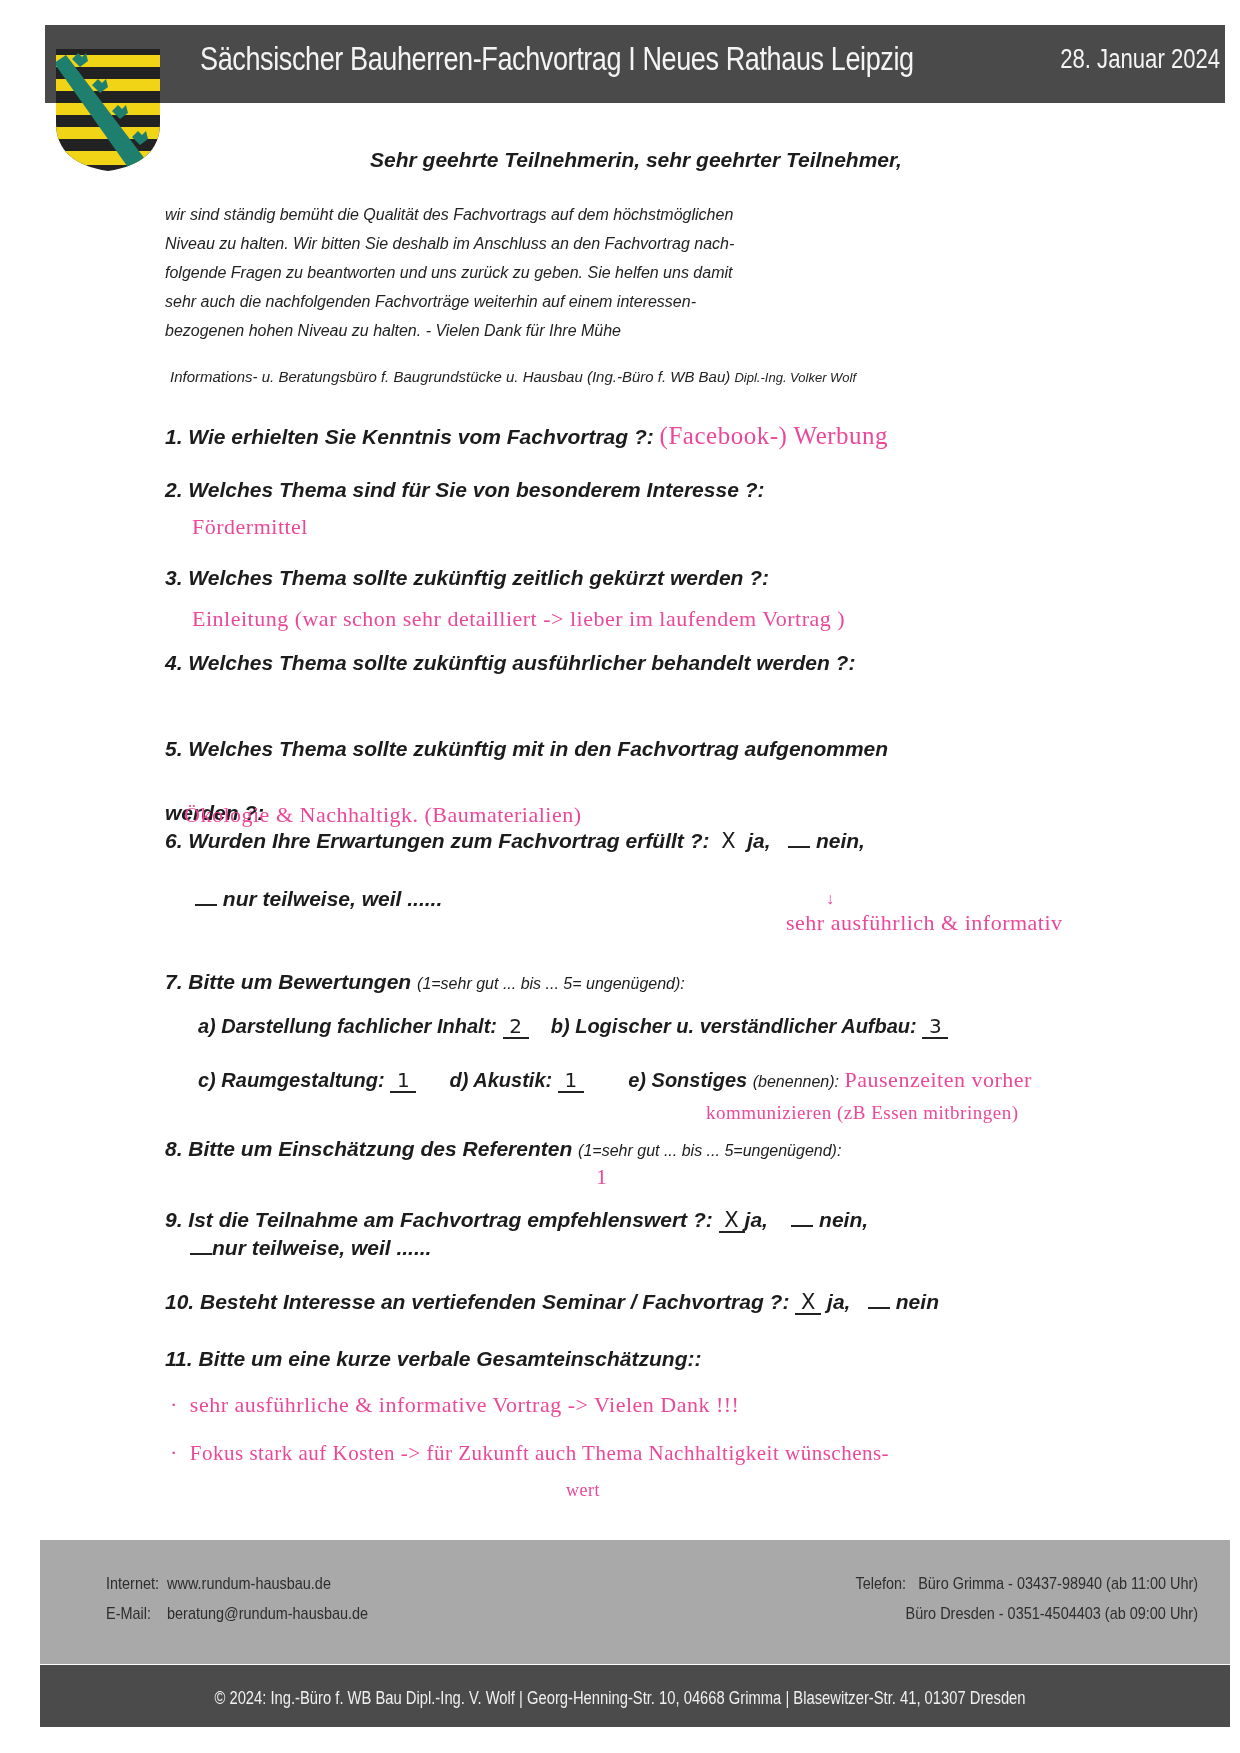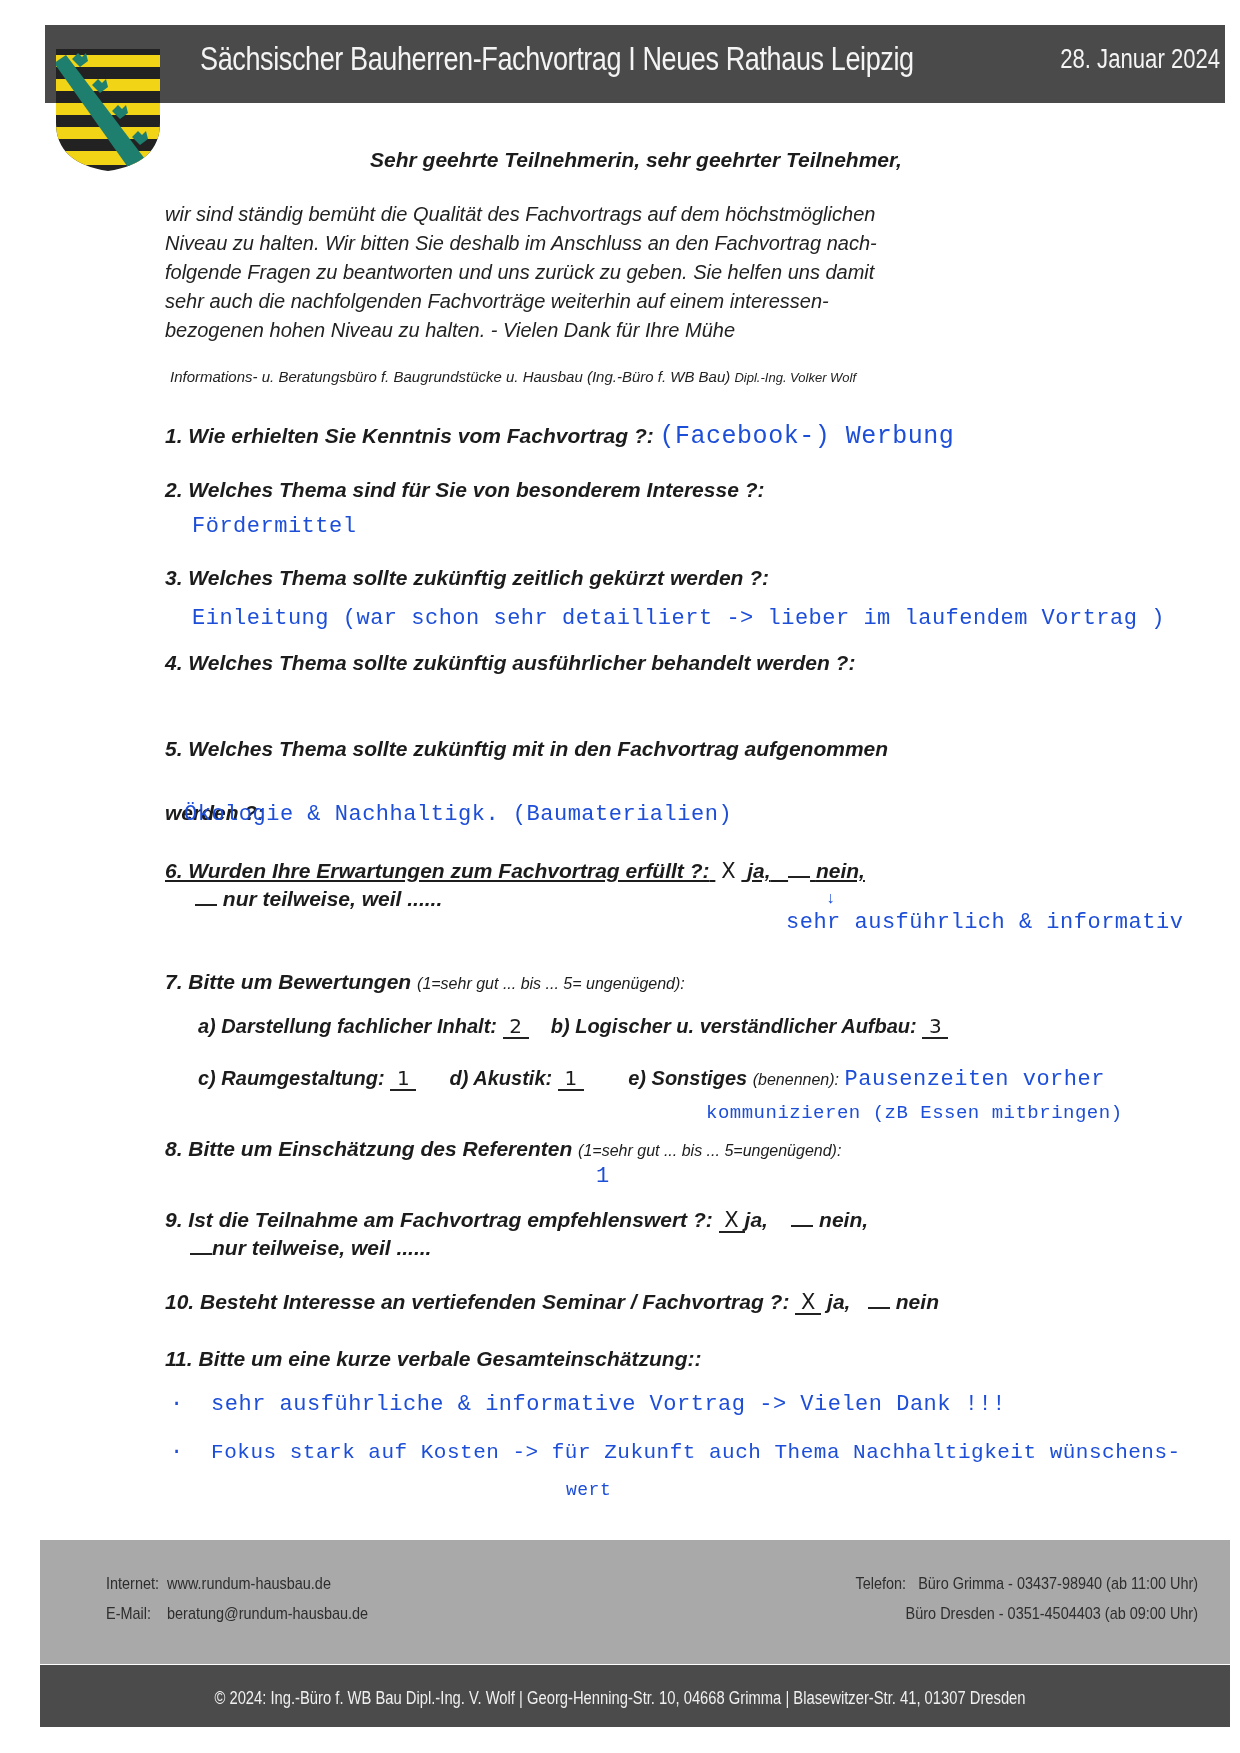--- a/index.html
+++ b/index.html
@@ -19,30 +19,30 @@
   .header-date {
     right: 20px; top: 44px; font-size: 27px; color: #f4f4f4; transform: scaleX(0.82); transform-origin: right center;
     white-space: nowrap;
   }
   .coat { left: 52px; top: 45px; width: 112px; height: 128px; }
   .greeting {
     left: 0; width: 1240px; top: 148px; text-align: center; font-size: 21px; font-weight: bold; font-style: italic;
     padding-left: 16px;
   }
   .intro {
-    left: 165px; top: 200px; width: 900px; font-size: 20px; font-style: italic; line-height: 29px; color: #222;
+    left: 165px; top: 200px; width: 900px; font-size: 16px; font-style: italic; line-height: 29px; color: #222;
   }
   .info-line {
     left: 170px; top: 368px; font-size: 15px; font-style: italic; color: #222; white-space: nowrap;
   }
   .info-line .small { font-size: 13px; text-align: center; }
   .q { font-size: 21px; font-weight: bold; font-style: italic; white-space: nowrap; color: #1c1c1c; }
   .q .light { font-weight: normal; font-size: 16px; font-style: italic; }
   .hw {
-    font-family: Liberation Mono, monospace; font-size: 22px; color: #1d4ed8; white-space: nowrap;
+    font-family: Liberation Serif, serif; font-size: 22px; color: #ec4899; white-space: nowrap;
     font-weight: normal; font-style: normal; letter-spacing: 0.5px;
   }
   .mark { display: inline-block; min-width: 26px; text-align: center; border-bottom: 2px solid #222; line-height: 22px; font-family: "DejaVu Sans", sans-serif; font-weight: normal; font-style: normal; }
   .blank { display: inline-block; width: 22px; border-bottom: 2px solid #222; height: 18px; vertical-align: baseline; }
   .footer-gray { left: 40px; top: 1540px; width: 1190px; height: 124px; background: #a9a9a9; }
   .footer-dark { left: 40px; top: 1665px; width: 1190px; height: 62px; background: #4b4b4b; }
   .ftxt { font-size: 17px; color: #2e2e2e; white-space: nowrap; transform: scaleX(0.85); transform-origin: left center; }
   .ftxt-r { font-size: 17px; color: #2e2e2e; white-space: nowrap; transform: scaleX(0.85); transform-origin: right center; }
   .copyright {
     left: 0; width: 1240px; top: 1688px; text-align: center; font-size: 18px; color: #f0f0f0; white-space: nowrap;
@@ -102,21 +102,21 @@
 <div class="abs q" style="left:165px; top:566px;">3. Welches Thema sollte zukünftig zeitlich gekürzt werden ?:</div>
 <div class="abs hw" style="left:192px; top:606px;">Einleitung (war schon sehr detailliert -&gt; lieber im laufendem Vortrag )</div>
 
 <div class="abs q" style="left:165px; top:651px;">4. Welches Thema sollte zukünftig ausführlicher behandelt werden ?:</div>
 <div class="abs hw" style="left:192px; top:690px;"></div>
 
 <div class="abs q" style="left:165px; top:737px;">5. Welches Thema sollte zukünftig mit in den Fachvortrag aufgenommen</div>
 <div class="abs q" style="left:165px; top:765px;margin-top:36px;">werden ?:</div>
 <div class="abs hw" style="left:184px; top:802px;">Ökologie &amp; Nachhaltigk. (Baumaterialien)</div>
 
-<div class="abs q" style="left:165px; top:858px;text-decoration:underline;">
+<div class="abs q" style="left:165px; top:828px;">
   <span>6. Wurden Ihre Erwartungen zum Fachvortrag erfüllt ?:</span>
   <span class="mark" style="border-bottom:none;">X</span>
   <span>ja,</span>
   &nbsp;&nbsp;<span class="blank"></span>
   <span>nein,</span>
 </div>
 <div class="abs q" style="left:195px; top:886px;">
   <span class="blank"></span>
   <span>nur teilweise, weil ......</span>
 </div>

